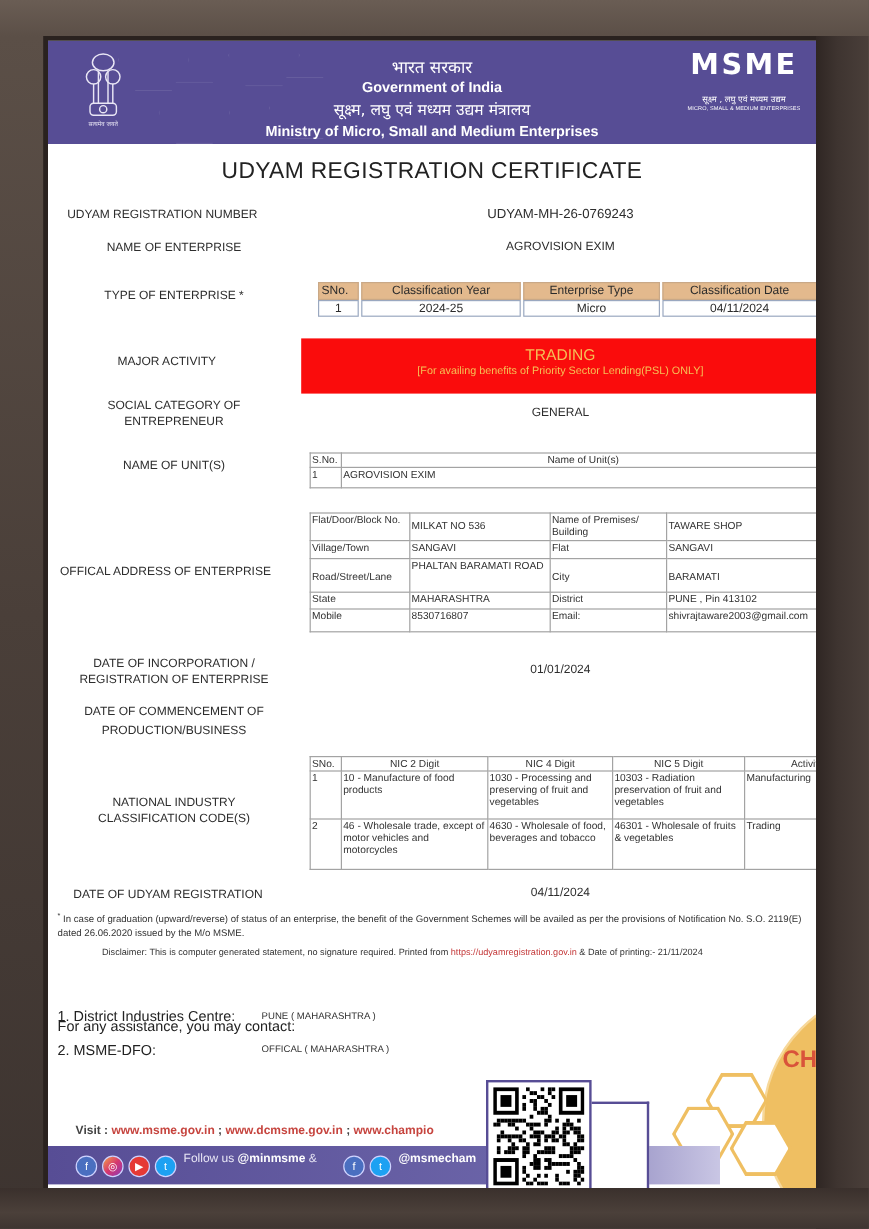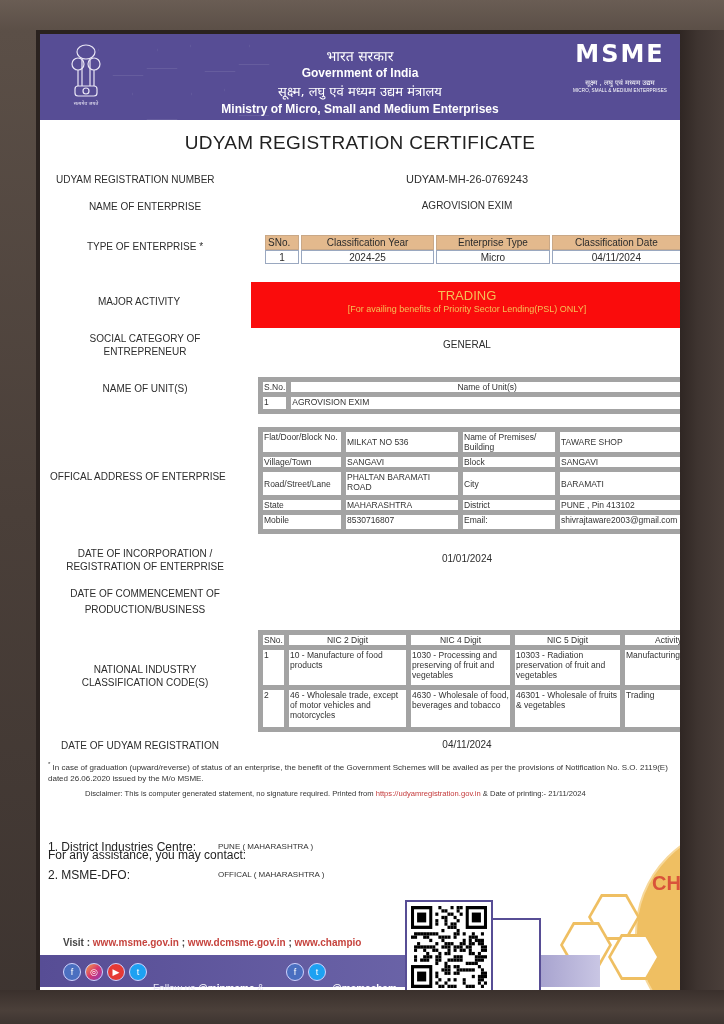--- a/index.html
+++ b/index.html
@@ -57,21 +57,21 @@
   
   .ttable { position: absolute; left: 223px; top: 201px; width: 420px; border-collapse: separate; border-spacing: 2px 0; font-size: 10px; }
   .ttable th { background: #e3b98d; font-weight: normal; padding: 1px 2px; height: 13px; border: 1px solid #c9a887; }
   .ttable td { text-align: center; height: 14px; border: 1px solid #9aa8c0; padding: 0 2px; }
 
   .major-band { position: absolute; left: 211px; top: 248px; width: 432px; height: 46px; background: #fa0c0c; text-align: center; color: #f5c056; }
   .major-band .t1 { font-size: 13px; margin-top: 6px; }
   .major-band .t2 { font-size: 9px; margin-top: 1px; }
 
   table.grid { position: absolute; border-collapse: collapse; font-size: 8.5px; color: #333; }
-  table.grid td, table.grid th { border: 5px solid #a3a3a3; vertical-align: top; padding: 0 1px; font-weight: normal; text-align: left; line-height: 10px; }
+  table.grid td, table.grid th { border: 1px solid #a3a3a3; vertical-align: top; padding: 0 1px; font-weight: normal; text-align: left; line-height: 10px; }
 
   .footnote { position: absolute; left: 8px; top: 725px; width: 640px; font-size: 8px; line-height: 11px; color: #333; }
   .footnote sup { font-size: 6px; }
   .disclaimer { position: absolute; left: 45px; top: 755px; width: 600px; font-size: 7.6px; color: #333; }
   .disclaimer .link { color: #c4393a; }
 
   .assist { position: absolute; left: 8px; top: 778px; font-size: 12px; color: #222; margin-top: 36px; }
   .contact-lbl { position: absolute; left: 8px; font-size: 12px; color: #222; }
   .contact-val { position: absolute; left: 178px; font-size: 8px; color: #333; }
 
@@ -80,21 +80,21 @@
   .hexgold { position: absolute; width: 52px; height: 46px; background: #efbf62;
     clip-path: polygon(25% 0, 75% 0, 100% 50%, 75% 100%, 25% 100%, 0 50%); }
   .hexgold::after { content: ""; position: absolute; left: 3px; top: 3px; right: 3px; bottom: 3px; background: #fff;
     clip-path: polygon(25% 0, 75% 0, 100% 50%, 75% 100%, 25% 100%, 0 50%); }
 
   .visit { position: absolute; left: 23px; top: 903px; font-size: 10px; font-weight: bold; color: #444; white-space: nowrap; }
   .visit .u { color: #c6443e; }
   .follow-bar { position: absolute; left: 0; top: 921px; width: 560px; height: 32px;
     background: linear-gradient(90deg, #574d95 0%, #6b64a8 70%, #c9c6e4 100%); }
   .social { position: absolute; top: 8px; width: 18px; height: 18px; border-radius: 50%; border: 1px solid #cfd3ff; font-size: 9px; color: #fff; text-align: center; line-height: 16px; }
-  .follow-txt { position: absolute; top: 28px; font-size: 10px; color: #e8e6f5; white-space: nowrap; }
+  .follow-txt { position: absolute; top: 5px; font-size: 10px; color: #e8e6f5; white-space: nowrap; }
   .follow-txt b { color: #fff; }
 
   .qr-box { position: absolute; left: 365px; top: 866px; width: 88px; height: 94px; background: #fff; border: 2px solid #574d95; padding: 4px; }
   .qr-side { position: absolute; left: 451px; top: 884px; width: 50px; height: 76px; background: #fff; border: 2px solid #574d95; border-left: none; }
 </style>
 </head>
 <body>
 
 <div class="frame"></div>
 <div class="frame-inner"></div>
@@ -190,21 +190,21 @@
     <tbody>
         <tr>
       <td style="width:83px;height:23px">Flat/Door/Block No.</td>
       <td style="width:117px;padding-top:5px">MILKAT NO 536</td>
       <td style="width:97px">Name of Premises/ Building</td>
       <td style="padding-top:5px">TAWARE SHOP</td>
     </tr>
     <tr>
       <td style="height:15px">Village/Town</td>
       <td>SANGAVI</td>
-      <td>Block</td>
+      <td>Flat</td>
       <td>SANGAVI</td>
     </tr>
     <tr>
       <td style="height:28px;vertical-align:middle">Road/Street/Lane</td>
       <td>PHALTAN BARAMATI ROAD</td>
       <td style="vertical-align:middle">City</td>
       <td style="vertical-align:middle">BARAMATI</td>
     </tr>
     <tr>
       <td style="height:14px">State</td>

